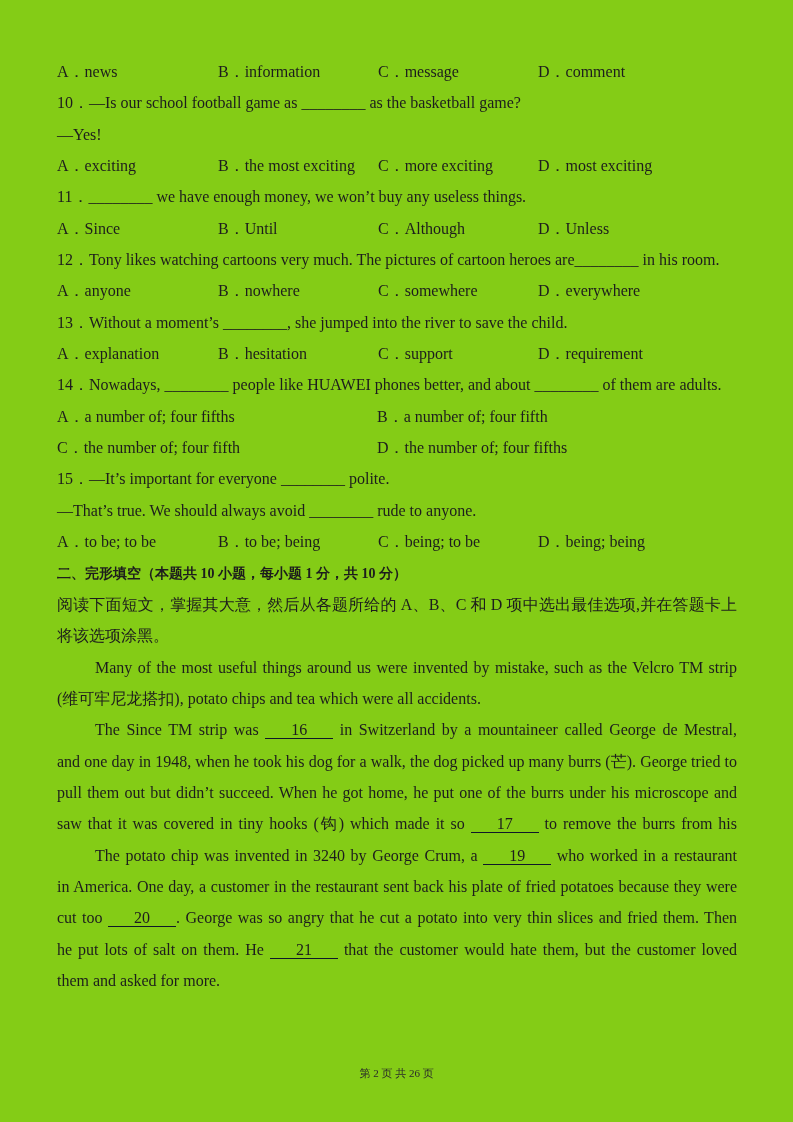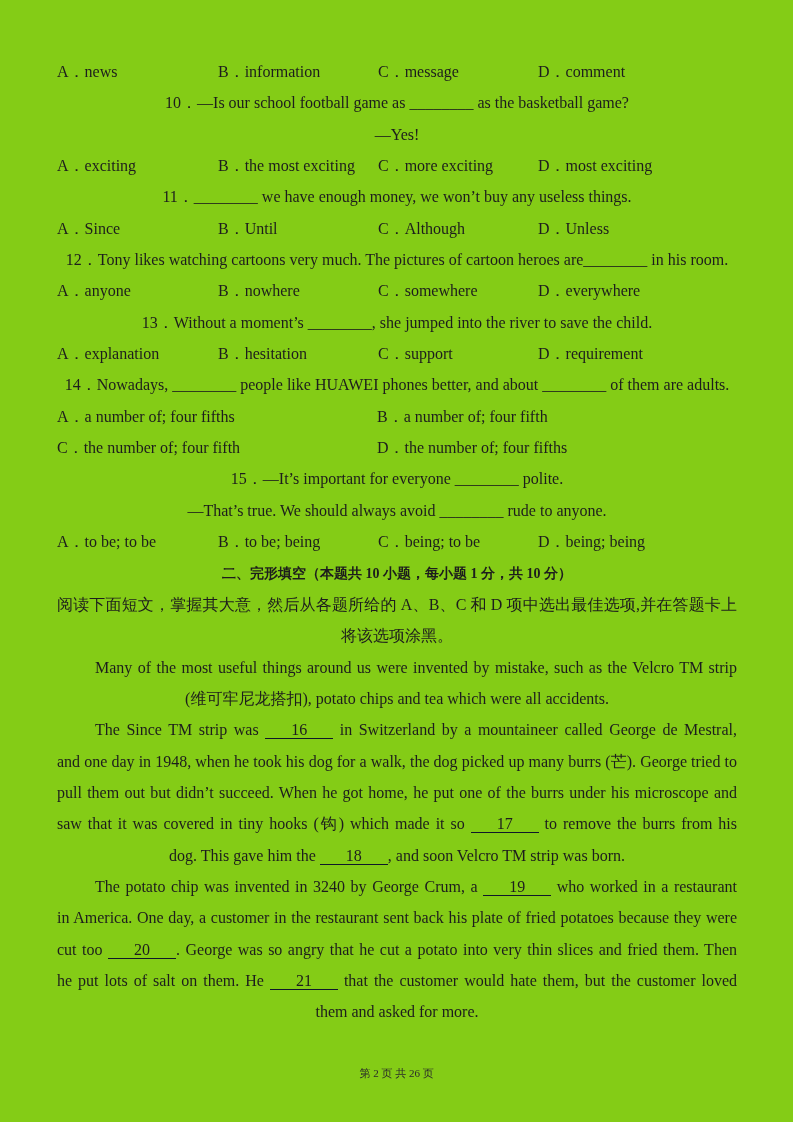--- a/index.html
+++ b/index.html
@@ -16,21 +16,21 @@
     position: absolute;
     top: 56px;
     left: 57px;
     width: 680px;
     font-size: 16px;
   }
   .line {
     height: 31.35px;
     line-height: 31.35px;
   }
-  .nw { white-space: nowrap; text-align: center; }
+  .nw { white-space: nowrap; }
   .just {
     text-align: justify;
     text-align-last: justify;
   }
   .indent { text-indent: 38px; }
   .heading {
     font-weight: bold;
     font-size: 14px;
   }
   .opts4 {
@@ -138,23 +138,20 @@
       <span>The Since TM strip was </span><span class="blank">16</span><span> in Switzerland by a mountaineer called George de Mestral,</span>
     </div>
 
     <div class="line just">and one day in 1948, when he took his dog for a walk, the dog picked up many burrs (芒). George tried to</div>
     <div class="line just">pull them out but didn’t succeed. When he got home, he put one of the burrs under his microscope and</div>
 
     <div class="line just">
       <span>saw that it was covered in tiny hooks (钩) which made it so </span><span class="blank">17</span><span> to remove the burrs from his</span>
     </div>
 
-    <div class="line nw">
-      <span>dog. This gave him the </span><span class="blank">18</span><span>, and soon Velcro TM strip was born.</span>
-    </div>
 
     <div class="line just indent">
       <span>The potato chip was invented in 3240 by George Crum, a </span><span class="blank">19</span><span> who worked in a restaurant</span>
     </div>
 
     <div class="line just">in America. One day, a customer in the restaurant sent back his plate of fried potatoes because they were</div>
 
     <div class="line just">
       <span>cut too </span><span class="blank">20</span><span>. George was so angry that he cut a potato into very thin slices and fried them. Then</span>
     </div>

